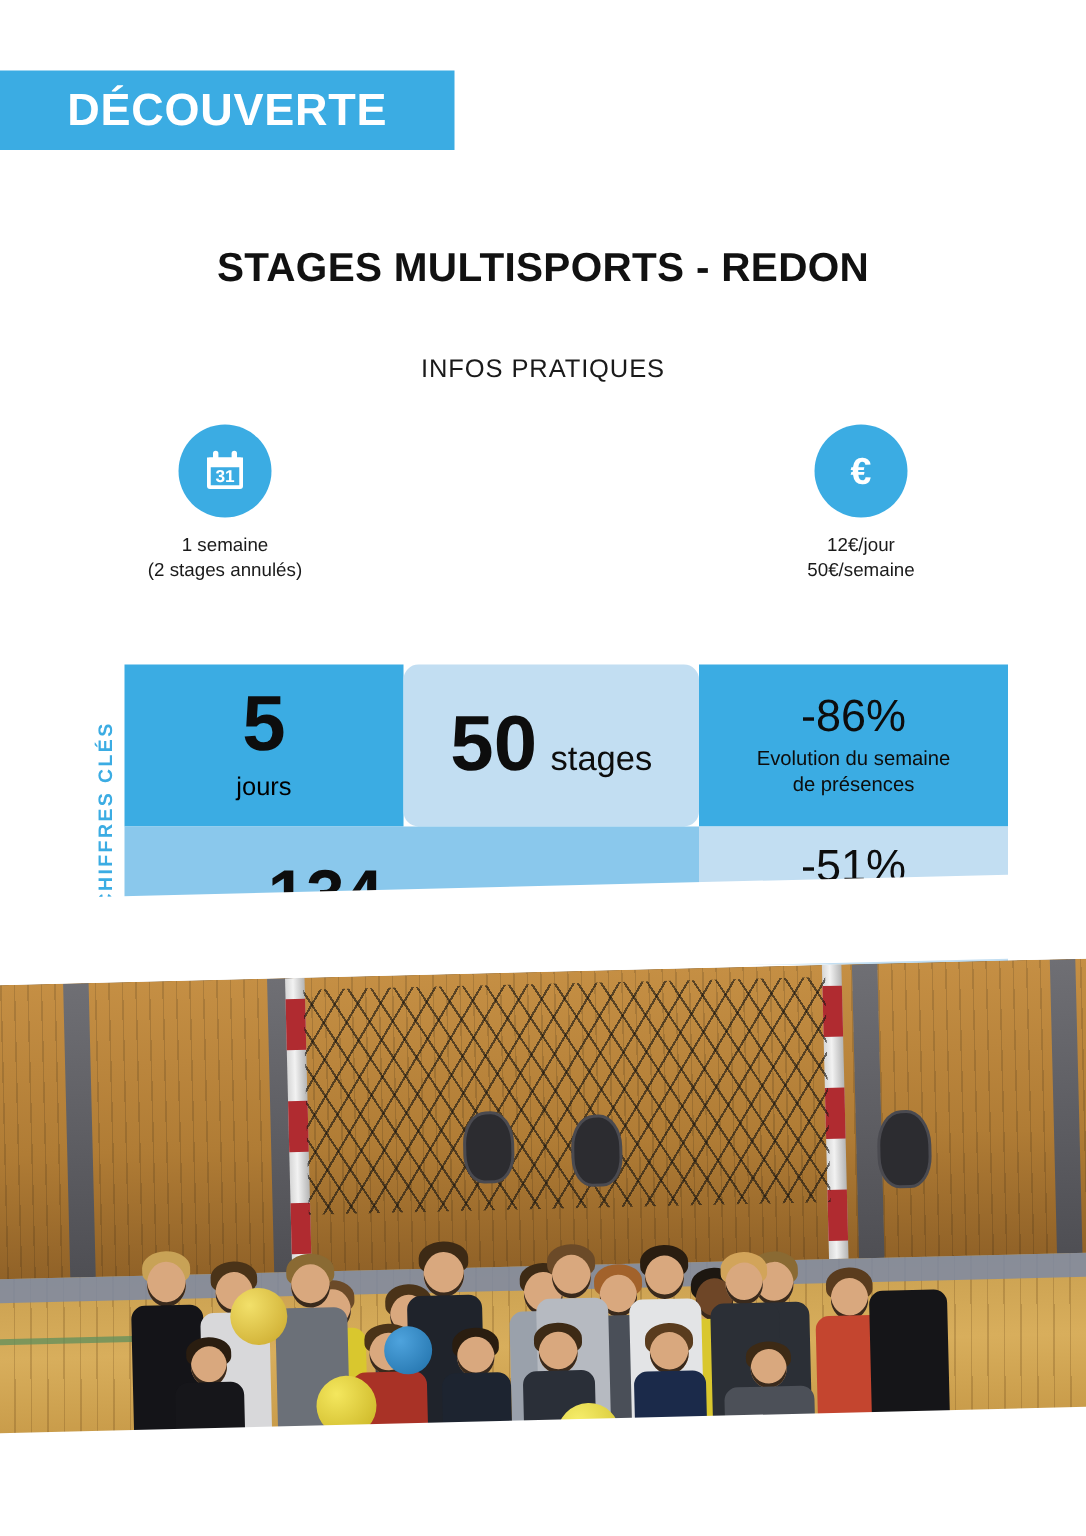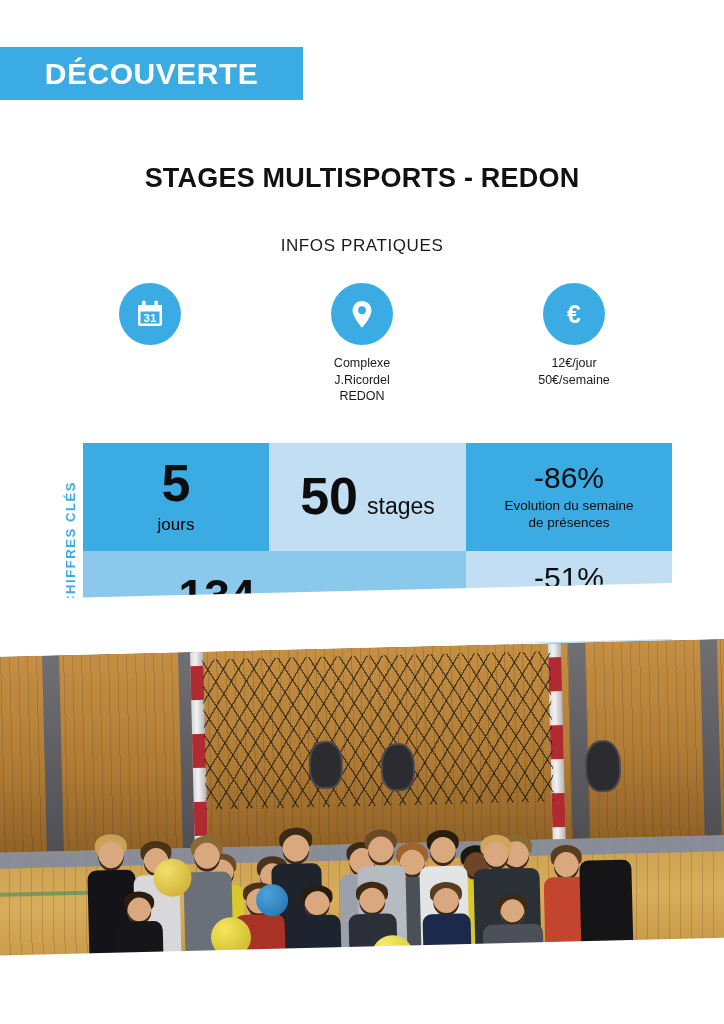--- a/index.html
+++ b/index.html
@@ -171,21 +171,21 @@
   .pct-desc {
     font-size: 13.5px;
     line-height: 1.28;
     margin-top: 3px;
     color: #0d0d0d;
     white-space: pre-line;
   }
 
   
   #cell-days      { grid-column: 1; grid-row: 1; }
-  #cell-children  { grid-column: 2; grid-row: 1; }
+  #cell-children  { grid-column: 2; grid-row: 1; border-radius: 10px; }
   #cell-attend-ev { grid-column: 3; grid-row: 1; }
   #cell-attend    { grid-column: 1 / span 2; grid-row: 2; }
   #cell-child-ev  { grid-column: 3; grid-row: 2; }
 
   
   #photo-wrap {
     position: absolute;
     left: -14px;
     top: 648px;
     width: 752px;
@@ -330,34 +330,25 @@
     <div class="info-circle">
       <svg width="34" height="34" viewBox="0 0 34 34" aria-hidden="true">
         <rect x="5" y="8" width="24" height="21" rx="2" fill="#ffffff"></rect>
         <rect x="5" y="8" width="24" height="5" fill="#ffffff"></rect>
         <rect x="7.5" y="14.5" width="19" height="12" fill="#3BACE3"></rect>
         <rect x="9" y="3.5" width="3.6" height="7" rx="1.8" fill="#ffffff"></rect>
         <rect x="21.4" y="3.5" width="3.6" height="7" rx="1.8" fill="#ffffff"></rect>
         <text x="17" y="24.6" font-family="Liberation Sans, sans-serif" font-size="11.5" font-weight="bold" fill="#ffffff" text-anchor="middle">31</text>
       </svg>
     </div>
+    <div class="info-text">1 semaine
+(2 stages annulés)</div>
   </div>
 
 
-  <div class="info-item">
-    <div class="info-circle">
-      <svg width="34" height="34" viewBox="0 0 34 34" aria-hidden="true">
-        <path d="M17 4 C11.7 4 7.6 8.1 7.6 13.4 C7.6 20.5 17 30.5 17 30.5 C17 30.5 26.4 20.5 26.4 13.4 C26.4 8.1 22.3 4 17 4 Z" fill="#ffffff"></path>
-        <circle cx="17" cy="13.2" r="3.9" fill="#3BACE3"></circle>
-      </svg>
-    </div>
-    <div class="info-text">Complexe
-J.Ricordel
-REDON</div>
-  </div>
 
 
   <div class="info-item">
     <div class="info-circle">
       <svg width="34" height="34" viewBox="0 0 34 34" aria-hidden="true">
         <text x="17" y="25.5" font-family="Liberation Sans, sans-serif" font-size="25" font-weight="bold" fill="#ffffff" text-anchor="middle">€</text>
       </svg>
     </div>
     <div class="info-text">12€/jour
 50€/semaine</div>

